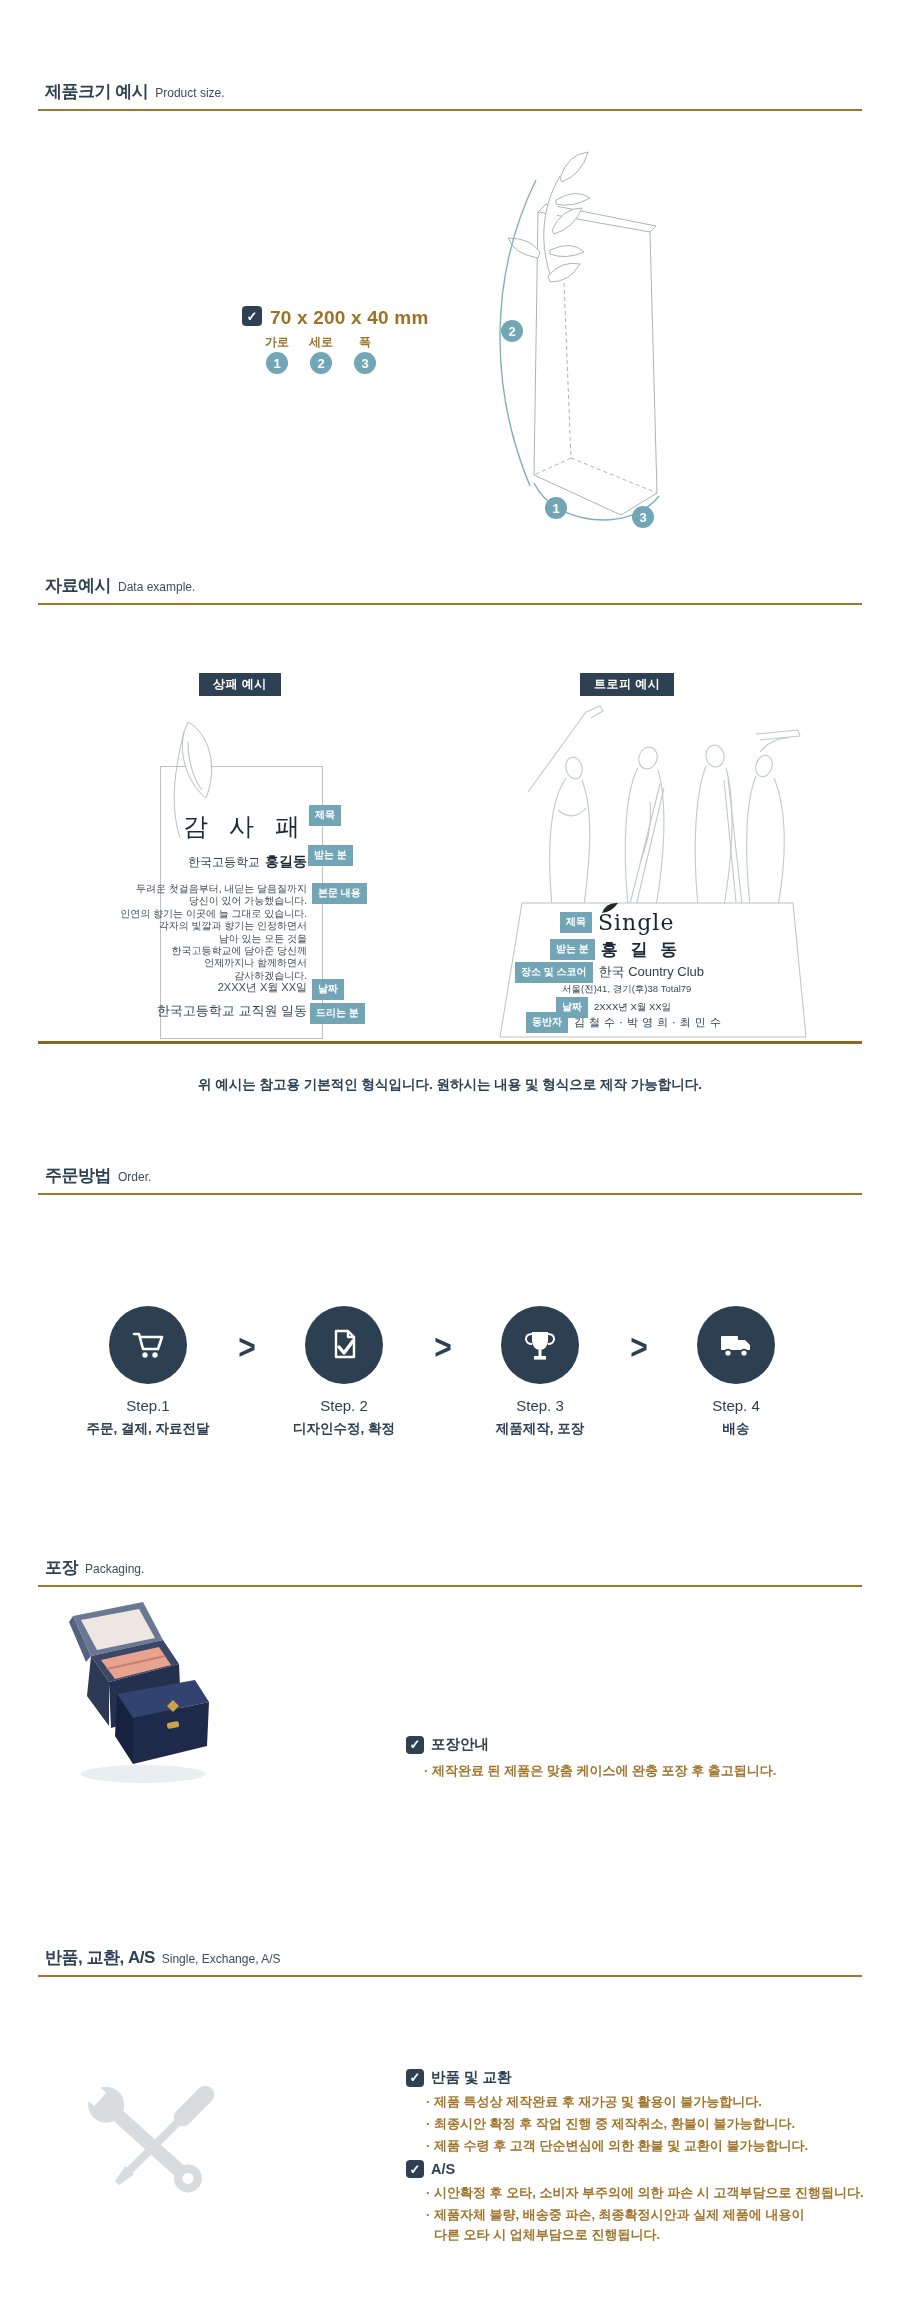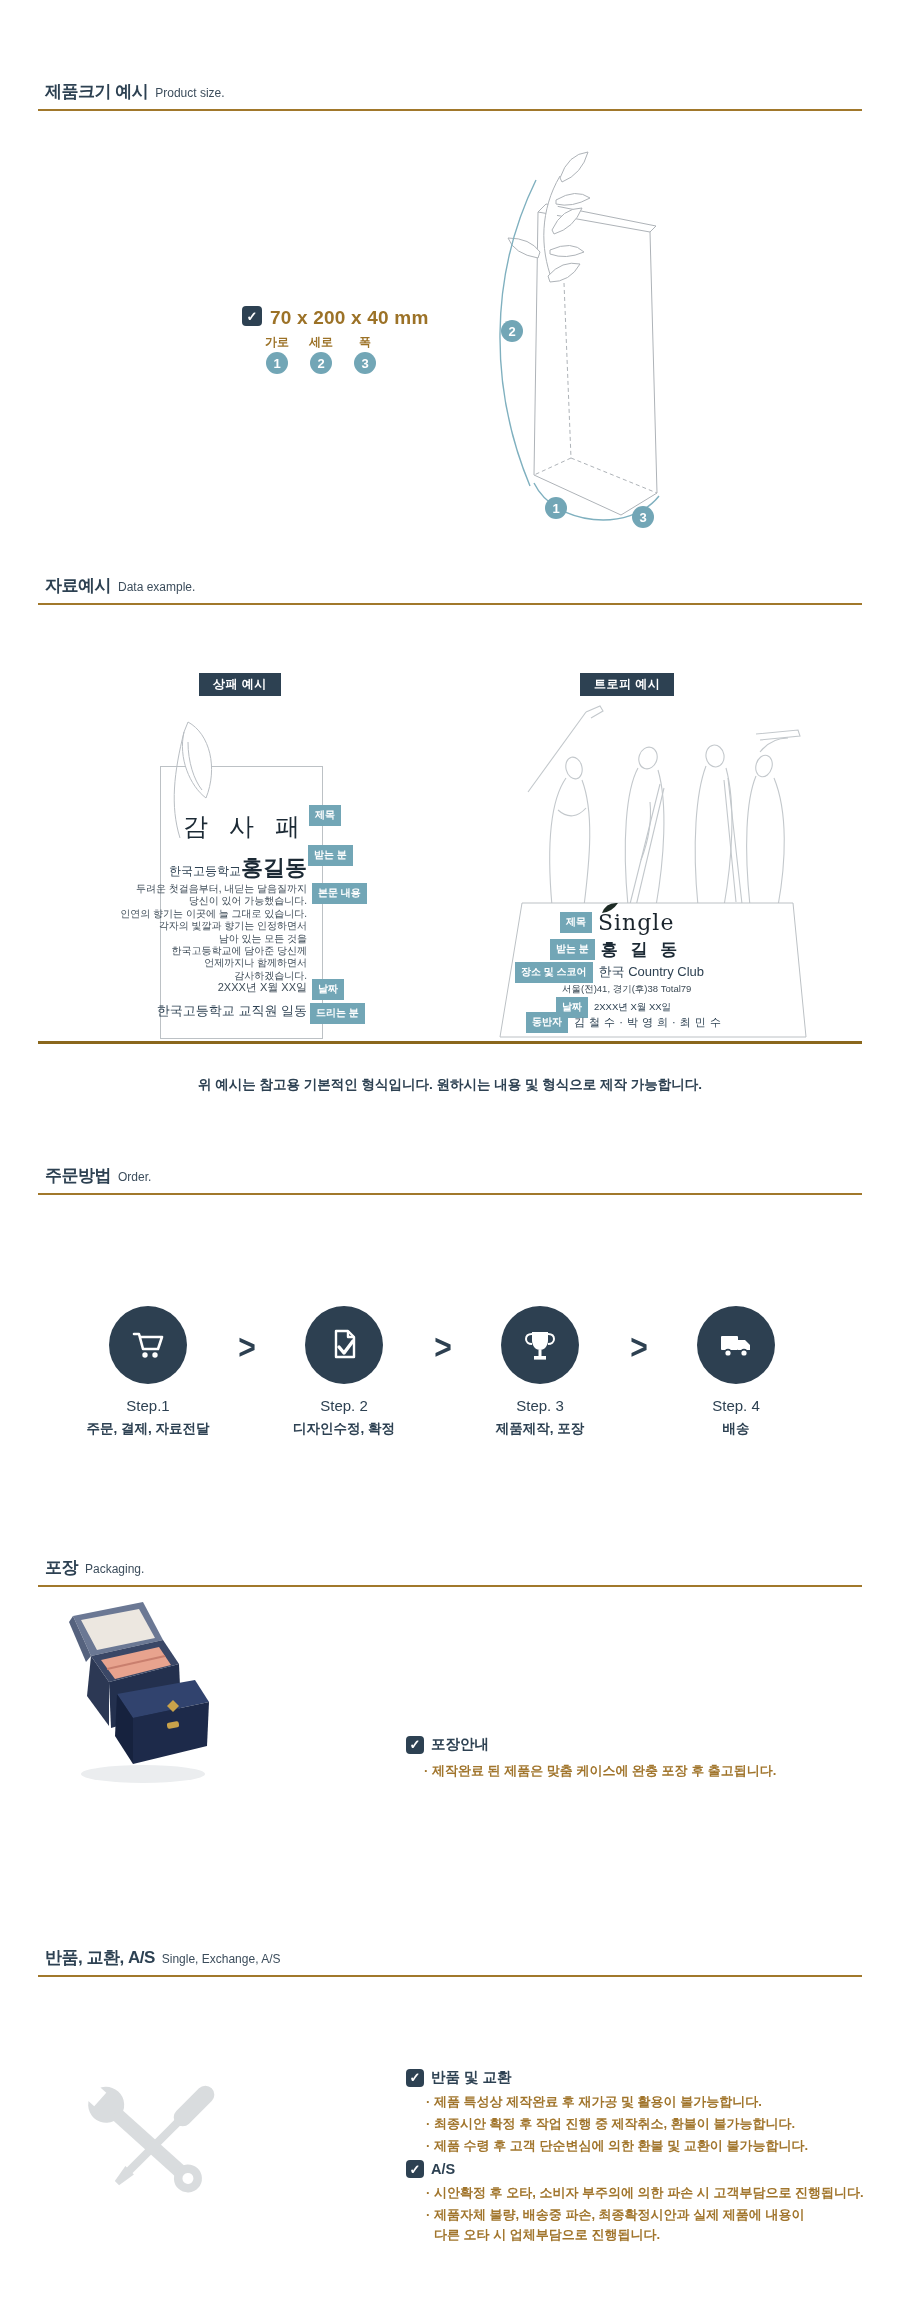--- a/index.html
+++ b/index.html
@@ -111,23 +111,23 @@
   <div class="abs" style="left:160px;top:766px;width:161px;height:271px;border:1px solid #bcc1c5;"></div>
   <svg class="abs" style="left:148px;top:716px;" width="78" height="124" viewBox="0 0 78 124">
     <g stroke="#b9bec3" stroke-width="1" fill="#fff">
       <path d="M40 6 C62 18 70 52 58 82 C42 70 30 42 36 16 Z"></path>
       <path d="M54 74 C46 64 40 46 40 26" fill="none"></path>
       <path d="M36 16 C26 56 22 90 32 122" fill="none"></path>
     </g>
   </svg>
 
   <div class="plaque-right p-title" style="top:810px;">감 사 패</div>
-  <div class="plaque-right" style="top:853px;display:flex;align-items:baseline;justify-content:flex-end;left:auto;">
+  <div class="plaque-right" style="top:853px;display:flex;align-items:baseline;gap:5px;justify-content:flex-end;left:auto;">
     <span style="font-size:12px;color:#2d4152;">한국고등학교</span>
-    <span style="font-size:22px;font-weight:600;color:#1c2a35;">홍길동</span>
+    <span style="font-size:14px;font-weight:600;color:#1c2a35;">홍길동</span>
   </div>
   <div class="plaque-right p-body" style="top:883px;">
     <div>두려운 첫걸음부터, 내딛는 달음질까지</div>
     <div>당신이 있어 가능했습니다.</div>
     <div>인연의 향기는 이곳에 늘 그대로 있습니다.</div>
     <div>각자의 빛깔과 향기는 인정하면서</div>
     <div>남아 있는 모든 것을</div>
     <div>한국고등학교에 담아준 당신께</div>
     <div>언제까지나 함께하면서</div>
     <div>감사하겠습니다.</div>

